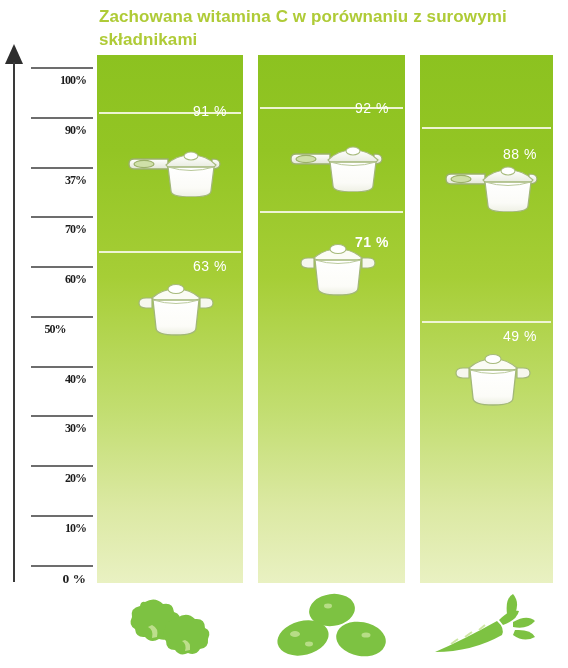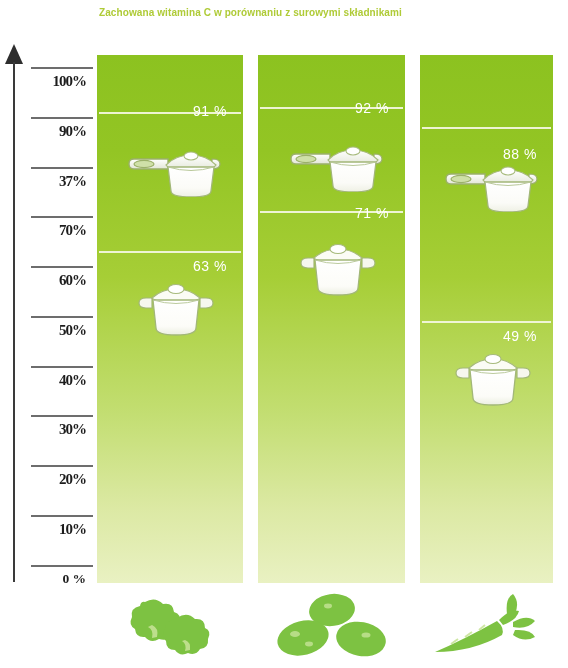--- a/index.html
+++ b/index.html
@@ -10,21 +10,21 @@
     overflow:hidden;
     position:relative;
   }
 
   #stage{position:absolute;left:0;top:0;width:568px;height:668px;}
 
   
   .chart-title{
     position:absolute;
     left:99px; top:6px; width:455px;
-    font-size:10px;
+    font-size:17px;
     font-weight:bold;
     line-height:1.35;
     color:#AFCB37;
     letter-spacing:.1px;
   }
 
   
   .axis-line{
     position:absolute;
     left:13px; top:62px;
@@ -43,21 +43,21 @@
     position:absolute;
     left:31px;
     width:62px;height:2px;
     background:#6d6d6d;
   }
   .tick-label{
     position:absolute;
     left:24px;
     width:62px;
     text-align:right;
-    font-size:15px;
+    font-size:12px;
     font-weight:bold;
     color:#1d1d1d;
     font-family:"Liberation Serif", serif;
     letter-spacing:-1px;
   }
   .tick-label.zero{letter-spacing:0px;font-size:13.5px;}
 
   
   .col{
     position:absolute;
@@ -103,21 +103,21 @@
       <div class="tick-label" style="top: 73px;">100%</div>
       <div class="tick" style="top: 116.75px;"></div>
       <div class="tick-label" style="top: 122.75px;">90%</div>
       <div class="tick" style="top: 166.5px;"></div>
       <div class="tick-label" style="top: 172.5px;">37%</div>
       <div class="tick" style="top: 216.25px;"></div>
       <div class="tick-label" style="top: 222.25px;">70%</div>
       <div class="tick" style="top: 266px;"></div>
       <div class="tick-label" style="top: 272px;">60%</div>
       <div class="tick" style="top: 315.75px;"></div>
-      <div class="tick-label" style="top: 321.75px;">50%</div>
+      <div class="tick-label" style="top: 321.75px; text-align: center;">50%</div>
       <div class="tick" style="top: 365.5px;"></div>
       <div class="tick-label" style="top: 371.5px; text-align: right;">40%</div>
       <div class="tick" style="top: 415.25px;"></div>
       <div class="tick-label" style="top: 421.25px;">30%</div>
       <div class="tick" style="top: 465px;"></div>
       <div class="tick-label" style="top: 471px;">20%</div>
       <div class="tick" style="top: 514.75px;"></div>
       <div class="tick-label" style="top: 520.75px;">10%</div>
       <div class="tick" style="top: 564.5px;"></div>
       <div class="tick-label zero" style="top: 570.5px;">0 %</div>
@@ -181,21 +181,21 @@
     </defs>
     <path d="M6 20 q-5 0 -5 5 t5 5 l34 0 0 -10 z" fill="url(#pcLid)" stroke="#9bb06a" stroke-width="1.4"></path>
     <ellipse cx="16" cy="25" rx="10" ry="3.6" fill="#cfe0a8" stroke="#9bb06a" stroke-width="1.2"></ellipse>
     <path d="M84 20 q8 0 8 5 t-8 5 z" fill="url(#pcLid)" stroke="#9bb06a" stroke-width="1.2"></path>
     <path d="M38 26 q10 -10 25 -10 q15 0 25 10 q-4 6 -25 6 q-21 0 -25 -6z" fill="url(#pcLid)" stroke="#a7ba7c" stroke-width="1.2"></path>
     <ellipse cx="63" cy="17" rx="7" ry="4" fill="#ffffff" stroke="#a7ba7c" stroke-width="1.1"></ellipse>
     <path d="M40 28 l3 24 q0 6 20 6 q20 0 20 -6 l3 -24 z" fill="url(#pcBody)" stroke="#a2b778" stroke-width="1.3"></path>
     <path d="M40 28 q23 7 46 0" fill="none" stroke="#b9c89a" stroke-width="1"></path>
   </svg></div>
       <div class="marker-line" style="left: 260px; width: 143px; top: 211.275px;"></div>
-      <div class="value-label" style="left: 319px; width: 70px; top: 205px;">71 %</div>
+      <div class="value-label" style="left: 319px; width: 70px; top: 234px; font-weight: bold;">71 %</div>
       <div class="cookware" style="left: 299.5px; top: 238.275px;"><svg width="76" height="60" viewBox="0 0 76 60">
     <defs>
       <linearGradient id="ptBody" x1="0" y1="0" x2="0" y2="1">
         <stop offset="0%" stop-color="#ffffff"></stop>
               <stop offset="75%" stop-color="#fcfcf8"></stop>
         <stop offset="100%" stop-color="#ecefe1"></stop>
       </linearGradient>
     </defs>
     <path d="M8 20 q-7 0 -7 5 t7 5 l6 0 0 -10z" fill="#f6f7ee" stroke="#a2b778" stroke-width="1.2"></path>
     <path d="M68 20 q7 0 7 5 t-7 5 l-6 0 0 -10z" fill="#f6f7ee" stroke="#a2b778" stroke-width="1.2"></path>

